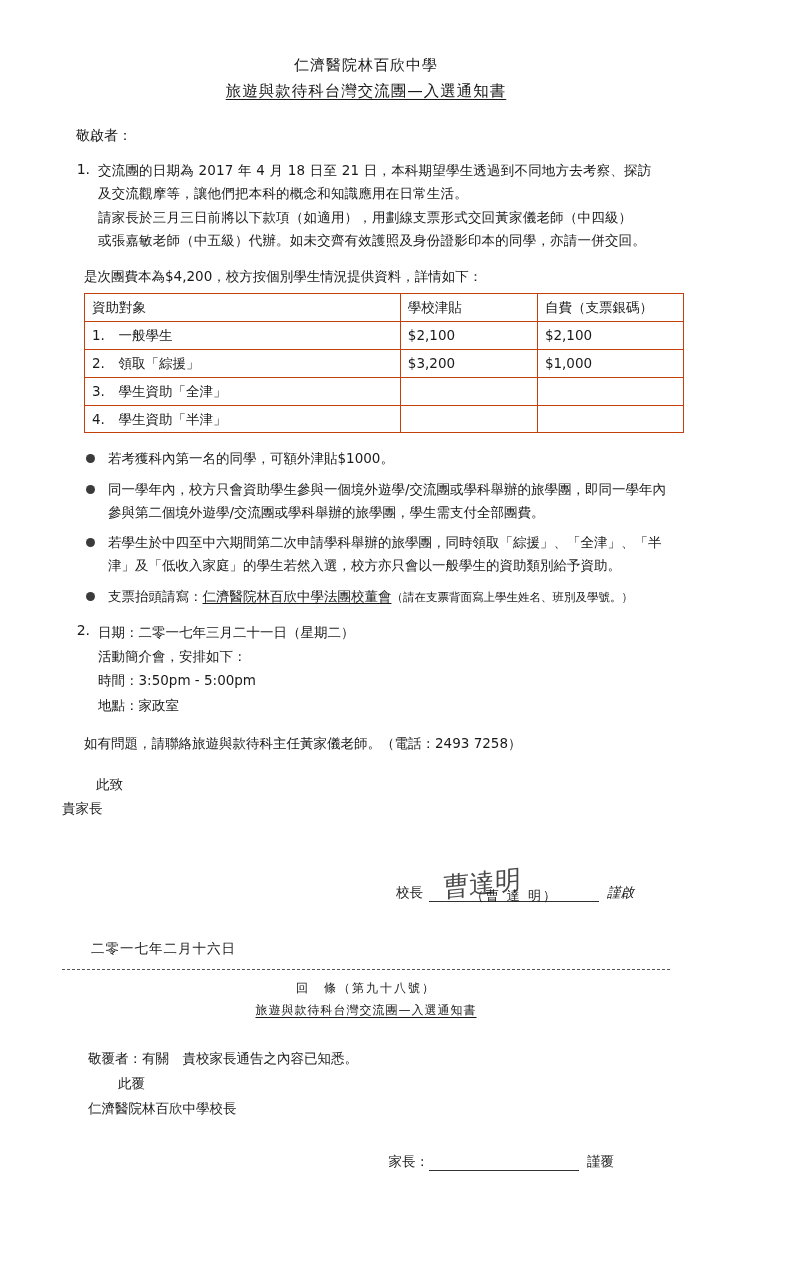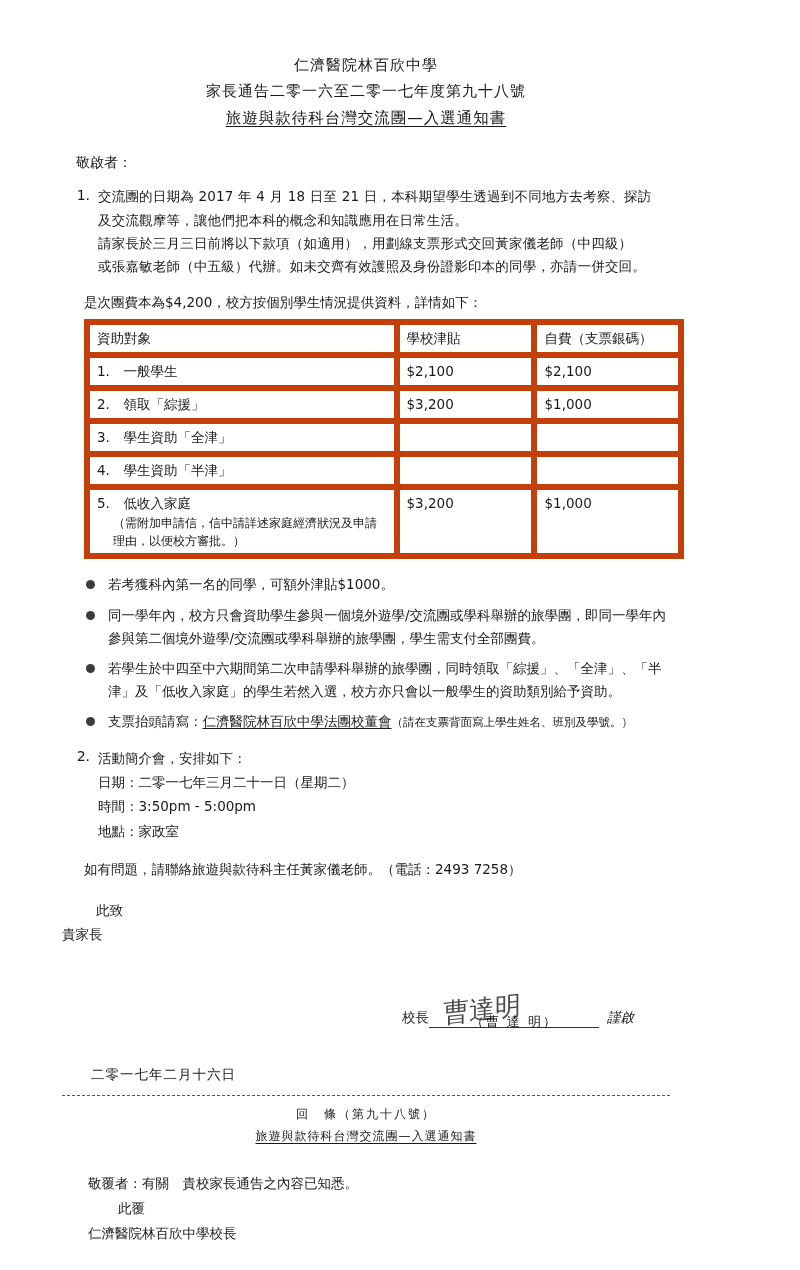--- a/index.html
+++ b/index.html
@@ -89,21 +89,21 @@
     font-size: 13.5px;
   }
   table.fee {
     margin-top: 6px;
     margin-left: 22px;
     border-collapse: collapse;
     width: 600px;
     font-size: 13.5px;
   }
   table.fee th, table.fee td {
-    border: 6px solid #c2410c;
+    border: 1px solid #c2410c;
     padding: 3px 7px;
     vertical-align: top;
     font-weight: normal;
     text-align: left;
   }
   table.fee th.c-target, table.fee td.c-target { width: 330px; }
   table.fee th.c-sub, table.fee td.c-sub { width: 130px; }
   table.fee th.c-self, table.fee td.c-self { width: 140px; }
   td.no-border-top { border-top: none; }
   td.no-border-bottom { border-bottom: none; }
@@ -169,21 +169,21 @@
     height: 74px;
   }
   .sig-row {
     position: absolute;
     right: 36px;
     bottom: 18px;
     display: flex;
     align-items: flex-end;
     font-size: 13.5px;
   }
-  .sig-label { }
+  .sig-label { margin-right: 6px; }
   .sig-line {
     width: 170px;
     border-bottom: 1px solid #333;
     height: 20px;
     position: relative;
   }
   .sig-mark {
     position: absolute;
     left: 14px;
     bottom: -2px;
@@ -251,21 +251,20 @@
   }
   .w150 { width: 150px; }
 </style>
 </head>
 <body>
 
 <div class="page">
 
   <div class="hdr">
     <div class="school">仁濟醫院林百欣中學</div>
-    <div class="notice-no">家長通告二零一六至二零一七年度第九十八號</div>
     <div class="subject">旅遊與款待科台灣交流團—入選通知書</div>
   </div>
 
   <div class="salutation">敬啟者：</div>
 
   <div class="item">
     <div class="num">1.</div>
     <div class="body">
       <div class="para">交流團的日期為 2017 年 4 月 18 日至 21 日，本科期望學生透過到不同地方去考察、探訪</div>
       <div class="para">及交流觀摩等，讓他們把本科的概念和知識應用在日常生活。</div>
@@ -298,45 +297,37 @@
       <tr>
         <td class="c-target">3.　學生資助「全津」</td>
         <td class="c-sub no-border-top no-border-bottom"></td>
         <td class="c-self no-border-top no-border-bottom"></td>
       </tr>
       <tr>
         <td class="c-target">4.　學生資助「半津」</td>
         <td class="c-sub no-border-top"></td>
         <td class="c-self no-border-top"></td>
       </tr>
-      <tr>
-        <td class="c-target">
-          <div class="tlist">5.　低收入家庭</div>
-          <div class="note-small">（需附加申請信，信中請詳述家庭經濟狀況及申請理由，以便校方審批。）</div>
-        </td>
-        <td class="c-sub">$3,200</td>
-        <td class="c-self">$1,000</td>
-      </tr>
     </tbody>
   </table>
 
   <ul class="bullets">
     <li>若考獲科內第一名的同學，可額外津貼$1000。</li>
     <li>同一學年內，校方只會資助學生參與一個境外遊學/交流團或學科舉辦的旅學團，即同一學年內參與第二個境外遊學/交流團或學科舉辦的旅學團，學生需支付全部團費。</li>
     <li>若學生於中四至中六期間第二次申請學科舉辦的旅學團，同時領取「綜援」、「全津」、「半津」及「低收入家庭」的學生若然入選，校方亦只會以一般學生的資助類別給予資助。</li>
     <li>
       <span>支票抬頭請寫：</span><span class="payee">仁濟醫院林百欣中學法團校董會</span><span class="tiny">（請在支票背面寫上學生姓名、班別及學號。）</span>
     </li>
   </ul>
 
   <div class="item">
     <div class="num">2.</div>
     <div class="body">
+      <div class="brief-line">日期：二零一七年三月二十一日（星期二）</div>
       <div class="brief-line">活動簡介會，安排如下：</div>
-      <div class="brief-line">日期：二零一七年三月二十一日（星期二）</div>
       <div class="brief-line">時間：3:50pm - 5:00pm</div>
       <div class="brief-line">地點：家政室</div>
     </div>
   </div>
 
   <div class="contact">如有問題，請聯絡旅遊與款待科主任黃家儀老師。（電話：2493 7258）</div>
 
   <div class="closing">
     <div class="this-to">此致</div>
     <div>貴家長</div>

